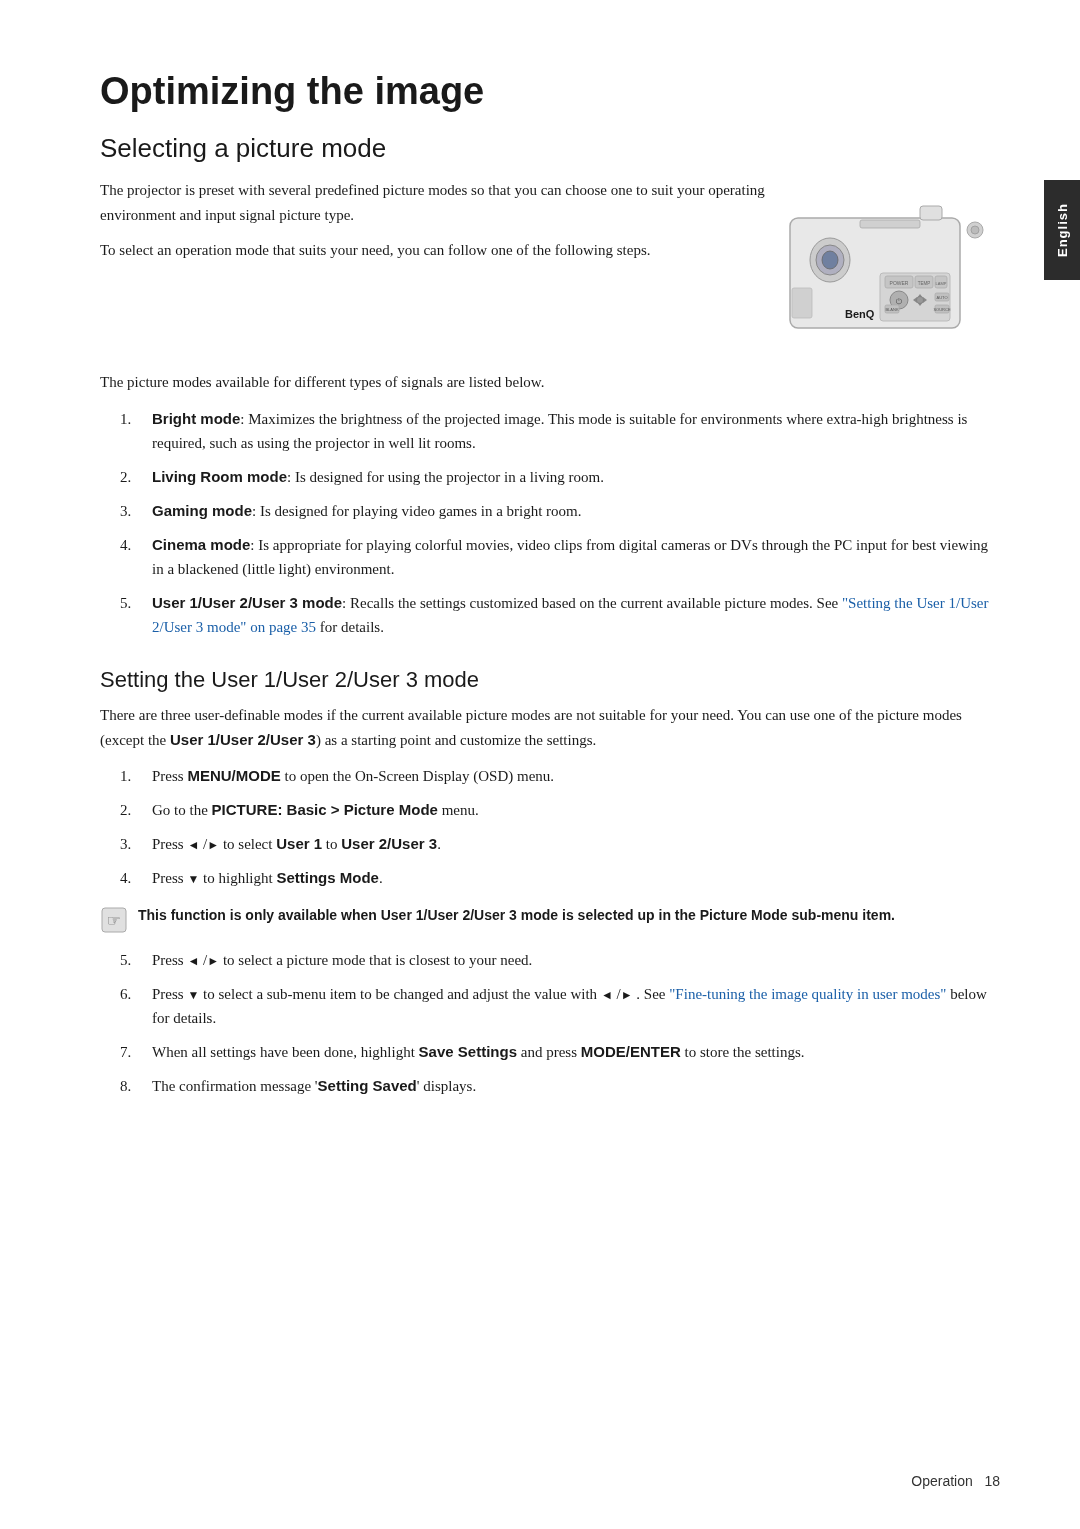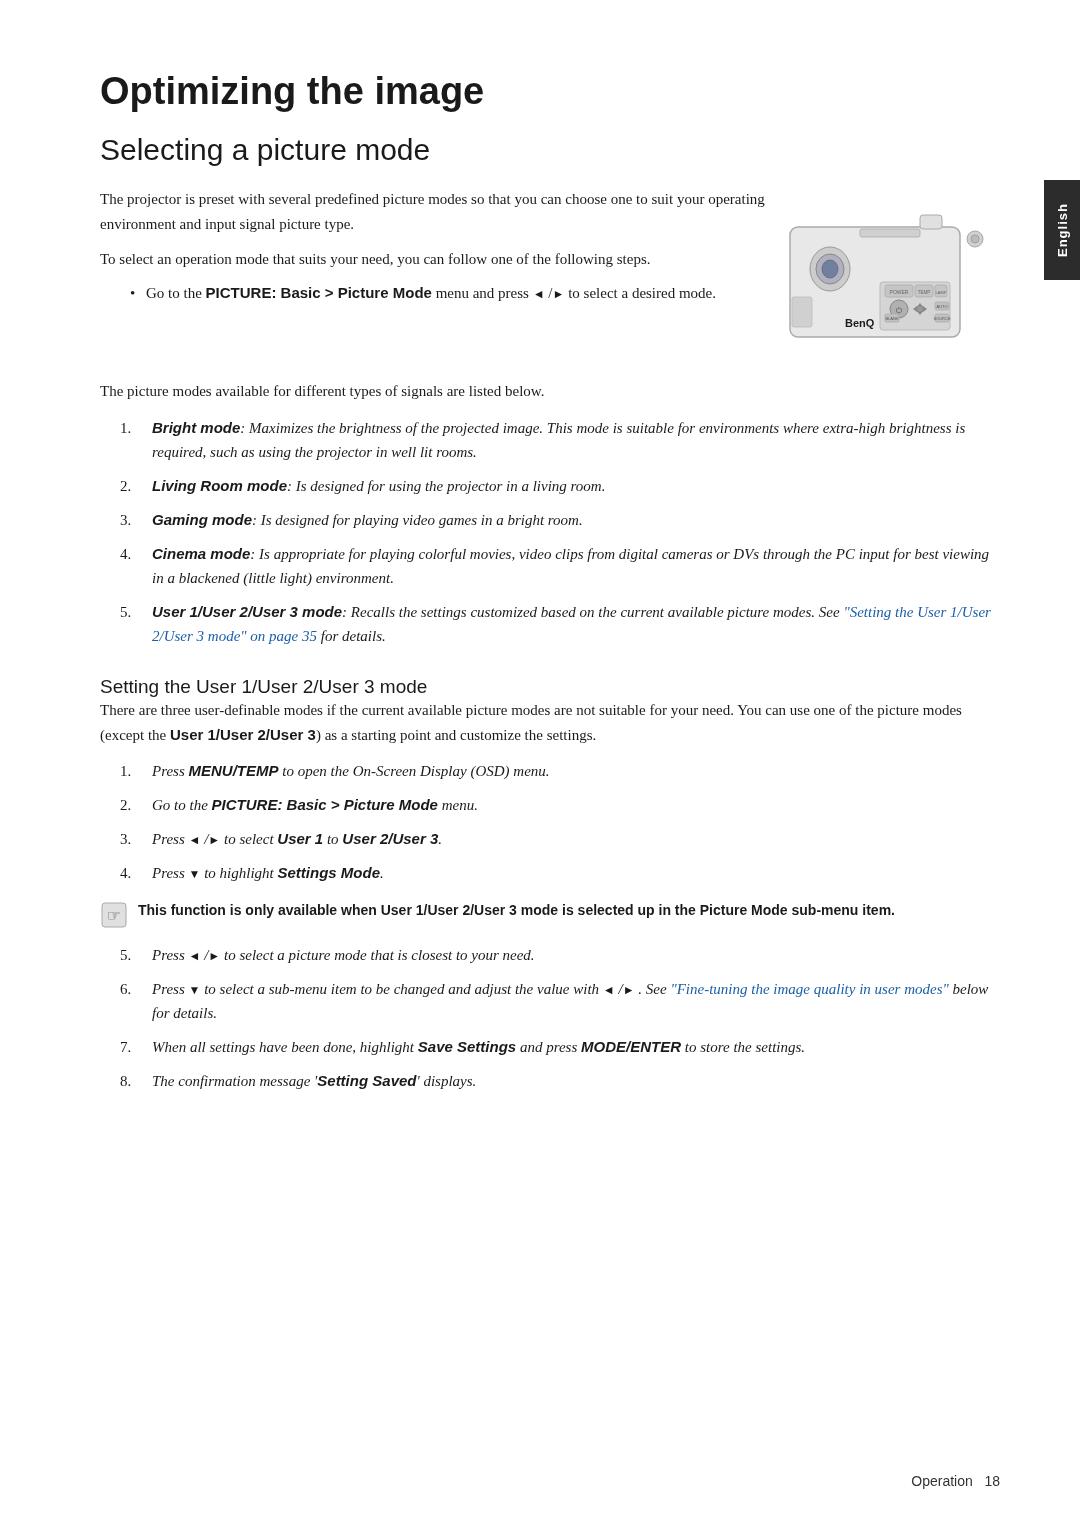--- a/index.html
+++ b/index.html
@@ -40,30 +40,31 @@
     }
     h1.page-title {
       font-size: 38px;
       font-weight: bold;
       font-family: Arial, sans-serif;
       margin-bottom: 20px;
       margin-top: 10px;
       color: #1a1a1a;
     }
     h2.section-title {
-      font-size: 30px;
+      font-size: 26px;
       font-weight: normal;
       font-family: Arial, sans-serif;
-      margin-bottom: 20px;
+      margin-bottom: 14px;
       color: #1a1a1a;
     }
     h3.subsection-title {
-      font-size: 19px;
+      font-size: 22px;
       font-weight: normal;
       font-family: Arial, sans-serif;
+      margin-bottom: 10px;
       margin-top: 28px;
       color: #1a1a1a;
     }
     .intro-section {
       display: flex;
       margin-bottom: 18px;
     }
     .intro-text {
       flex: 1;
       font-size: 15px;
@@ -106,21 +107,20 @@
       gap: 12px;
       margin-bottom: 10px;
       line-height: 1.6;
     }
     .numbered-list li .num {
       min-width: 20px;
       font-size: 15px;
     }
     .numbered-list li .content {
       flex: 1;
-      font-style: italic;
     }
     .bold-term {
       font-family: Arial, sans-serif;
       font-weight: bold;
     }
     a.link-text {
       color: #1a5fa8;
       text-decoration: none;
     }
     .note-box {
@@ -169,23 +169,20 @@
   <h1 class="page-title">Optimizing the image</h1>
 
   <h2 class="section-title">Selecting a picture mode</h2>
 
   <div class="intro-section">
     <div class="intro-text">
       <p class="body-text">The projector is preset with several predefined picture modes so that you can choose one to suit your operating environment and input signal picture type.</p>
       <p class="body-text">To select an operation mode that suits your need, you can follow one of the following steps.</p>
 
       <ul class="bullet-list">
-        <li>
-          Go to the <span class="bold-term">PICTURE: Basic &gt; Picture Mode</span> menu and press <span class="arrow-sym">◄</span> /<span class="arrow-sym">►</span>  to select a desired mode.
-        </li>
       </ul>
     </div>
 
     <div class="projector-image">
       <svg class="projector-svg" viewBox="0 0 220 160" xmlns="http://www.w3.org/2000/svg">
 
         <rect x="10" y="30" width="170" height="110" rx="8" ry="8" fill="#e8e8e8" stroke="#aaa" stroke-width="1.5"></rect>
 
         <ellipse cx="50" cy="72" rx="20" ry="22" fill="#ccc" stroke="#999" stroke-width="1"></ellipse>
         <ellipse cx="50" cy="72" rx="14" ry="15" fill="#b0b0c0" stroke="#888" stroke-width="1"></ellipse>
@@ -261,21 +258,21 @@
 
   <h3 class="subsection-title">Setting the User 1/User 2/User 3 mode</h3>
 
   <p class="body-text">
     There are three user-definable modes if the current available picture modes are not suitable for your need. You can use one of the picture modes (except the <span class="bold-term">User 1/User 2/User 3</span>) as a starting point and customize the settings.
   </p>
 
   <ol class="numbered-list">
     <li>
       <span class="num">1.</span>
-      <span class="content">Press <span class="bold-term">MENU/TEMP</span> to open the On-Screen Display (OSD) menu.</span>
+      <span class="content">Press <span class="bold-term">MENU/MODE</span> to open the On-Screen Display (OSD) menu.</span>
     </li>
     <li>
       <span class="num">2.</span>
       <span class="content">Go to the <span class="bold-term">PICTURE: Basic &gt; Picture Mode</span> menu.</span>
     </li>
     <li>
       <span class="num">3.</span>
       <span class="content">Press <span class="arrow-sym">◄</span> /<span class="arrow-sym">►</span> to select <span class="bold-term">User 1</span> to <span class="bold-term">User 2/User 3</span>.</span>
     </li>
     <li>

